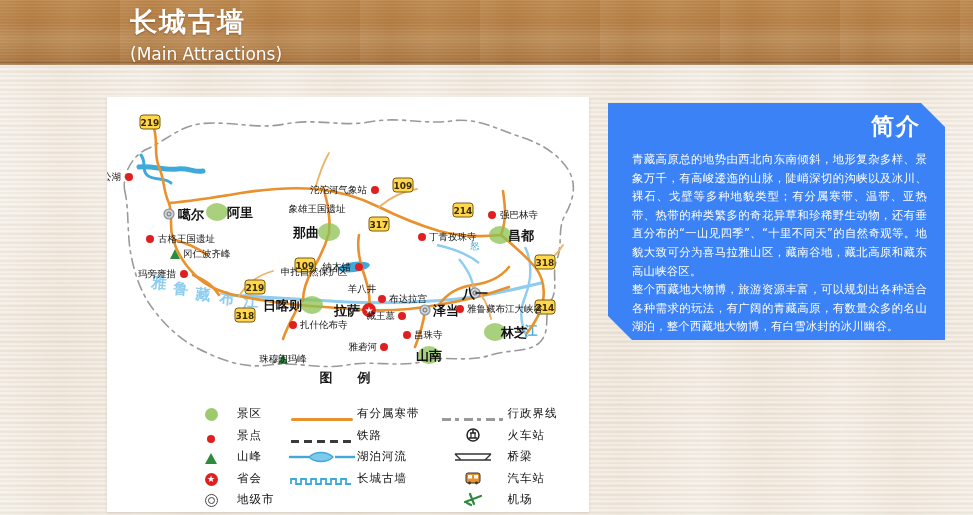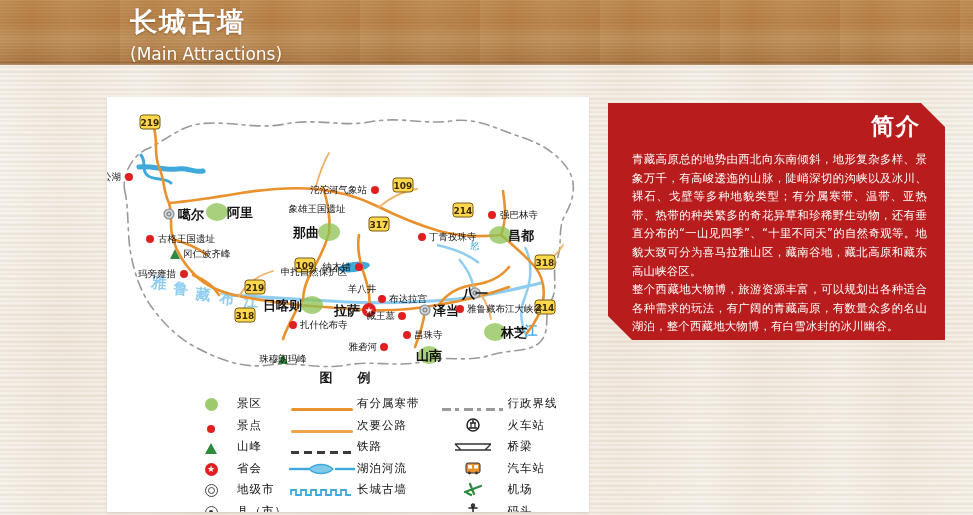--- a/index.html
+++ b/index.html
@@ -52,21 +52,21 @@
   #map-card{
     position:absolute;left:107px;top:97px;width:482px;height:415px;
     background:#ffffff;box-shadow:0 1px 3px rgba(120,100,70,.18);
     overflow:hidden;
   }
   #map-canvas{position:absolute;left:0;top:0;width:482px;height:280px;}
   
   #legend{position:absolute;left:0;top:272px;width:482px;}
   #legend-title{
     text-align:center;font-size:13px;font-weight:bold;color:#1a1a1a;
-    letter-spacing:6px;margin-bottom:6px;
+    letter-spacing:6px;margin-bottom:16px;
   }
   .lg-cols{display:flex;padding:0 26px 0 78px;gap:0;}
   .lg-col{display:flex;flex-direction:column;gap:3.5px;}
   .lg-col.c1{width:112px;}
   .lg-col.c2{width:180px;}
   .lg-col.c3{width:150px;}
   .lg-row{display:flex;align-items:flex-end;height:18px;}
   .lg-sym{width:52px;display:flex;align-items:center;justify-content:center;flex:none;}
   .lg-sym.wide{width:70px;}
   .lg-lab{font-size:11.5px;color:#111;letter-spacing:1px;white-space:nowrap;}
@@ -81,21 +81,21 @@
   .s-cnty i{width:4px;height:4px;border-radius:50%;background:#333;display:block;}
   .s-line{width:62px;height:3px;border-radius:2px;}
   .s-line.exp{background:#1e8a4c;height:3.5px;}
   .s-line.main{background:#e8912d;height:3px;}
   .s-line.sec{background:#eda548;height:2.5px;}
   .s-rail{width:62px;height:3px;background:repeating-linear-gradient(to right,#3a3a3a 0 8px,transparent 8px 13px);}
   .s-bound{width:62px;height:3px;background:repeating-linear-gradient(to right,#9a9a9a 0 9px,transparent 9px 13px,#9a9a9a 13px 17px,transparent 17px 22px);}
   
   #intro-panel{
     position:absolute;left:608px;top:103px;width:337px;height:237px;
-    background:#b91c1c;color:#ffffff;
+    background:#3b82f6;color:#ffffff;
     clip-path:polygon(0 0, 100% 0, 100% 0, 100% 0, 100% 100%, 100% 100%, 0 100%, 0 0);
     -webkit-clip-path:polygon(24px 0, 100% 0, 100% 0, 100% 100%, 100% 100%, 0 100%, 0 24px);
   }
   #intro-panel{
     clip-path:polygon(0 0, 313px 0, 337px 24px, 337px 237px, 24px 237px, 0 213px);
   }
   #intro-title{
     position:absolute;right:24px;top:8px;font-size:23px;font-weight:bold;
     letter-spacing:2px;color:#fff;
   }
@@ -384,26 +384,20 @@
 
       <div class="lg-col c2">
         <div class="lg-row">
           <span class="lg-sym wide">
               <i class="s-line main"></i>
             </span>
           <span class="lg-lab">有分属寒带</span>
         </div>
         <div class="lg-row">
           <span class="lg-sym wide">
-              <i class="s-line sec"></i>
-            </span>
-          <span class="lg-lab">次要公路</span>
-        </div>
-        <div class="lg-row">
-          <span class="lg-sym wide">
               <i class="s-rail"></i>
             </span>
           <span class="lg-lab">铁路</span>
         </div>
         <div class="lg-row">
           <span class="lg-sym wide">
             <svg width="66" height="14" viewBox="0 0 66 14">
               <path d="M0,7 L20,7" stroke="#3FA9DC" stroke-width="2.4"></path>
               <path d="M46,7 L66,7" stroke="#3FA9DC" stroke-width="2.4"></path>
               <path d="M20,7 C26,1 38,1 44,7 C38,13 26,13 20,7 Z" fill="#7fc9ea" stroke="#3FA9DC" stroke-width="1.4"></path>

